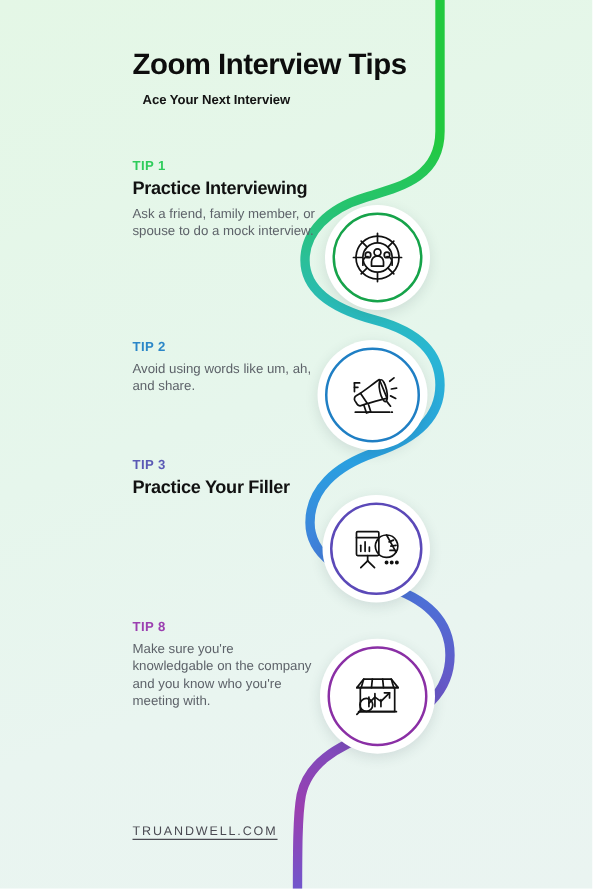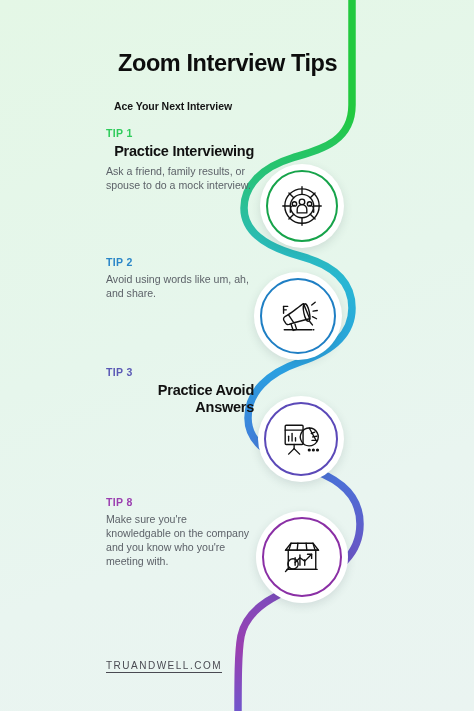--- a/index.html
+++ b/index.html
@@ -34,28 +34,28 @@
     left: 106px;
     top: 38px;
     width: 250px;
   }
   .title {
     font-size: 23.5px;
     font-weight: 700;
     letter-spacing: -0.4px;
     color: #0d0d0d;
     line-height: 1.12;
-    margin: 12px;
+    margin: 0;
     white-space: nowrap;
   }
   .subtitle {
     font-size: 10.5px;
     font-weight: 700;
     color: #141414;
-    margin: 24px 0 0 8px;
+    margin: 10px 0 0 8px;
     letter-spacing: -0.05px;
   }
 
   
   .tip {
     position: absolute;
     left: 106px;
     width: 148px;
   }
   .tip-label {
@@ -64,31 +64,30 @@
     letter-spacing: 0.35px;
     margin: 0 0 4px 0;
   }
   .tip-heading {
     font-size: 14.5px;
     font-weight: 700;
     color: #111111;
     line-height: 1.18;
     letter-spacing: -0.25px;
     margin: 0 0 4px 0;
-    text-align: right;
   }
   .tip-body {
     font-size: 10.6px;
     color: #5d6269;
     line-height: 1.33;
     margin: 0;
   }
 
   .tip-1 { top: 127px; }
-  .tip-2 { top: 256px; }
+  .tip-2 { top: 272px; }
   .tip-3 { top: 366px; }
   .tip-4 { top: 496px; }
 
   
   .badge {
     position: absolute;
     border-radius: 50%;
     background: #ffffff;
     box-shadow: 0 3px 10px rgba(40, 60, 70, 0.13);
     display: flex;
@@ -167,31 +166,31 @@
   </svg>
 
   <div class="header">
     <h1 class="title">Zoom Interview Tips</h1>
     <div class="subtitle">Ace Your Next Interview</div>
   </div>
 
   <div class="tip tip-1">
     <div class="tip-label" style="color:#2ecc5b">TIP 1</div>
     <div class="tip-heading">Practice Interviewing</div>
-    <div class="tip-body">Ask a friend, family results, or spouse to do a mock interview.</div>
+    <div class="tip-body">Ask a friend, family member, or spouse to do a mock interview.</div>
   </div>
 
   <div class="tip tip-2">
     <div class="tip-label" style="color:#2a86c8">TIP 2</div>
     <div class="tip-body">Avoid using words like um, ah, and share.</div>
   </div>
 
   <div class="tip tip-3">
     <div class="tip-label" style="color:#5a59b5">TIP 3</div>
-    <div class="tip-heading">Practice Avoid Answers</div>
+    <div class="tip-heading">Practice Your Filler</div>
   </div>
 
   <div class="tip tip-4">
     <div class="tip-label" style="color:#9b3fb0">TIP 8</div>
     <div class="tip-body">Make sure you're knowledgable on the company and you know who you're meeting with.</div>
   </div>
 
   <div class="badge badge-1">
     <div class="badge-ring ring-1"></div>
     <svg class="badge-icon" viewBox="0 0 64 64">

